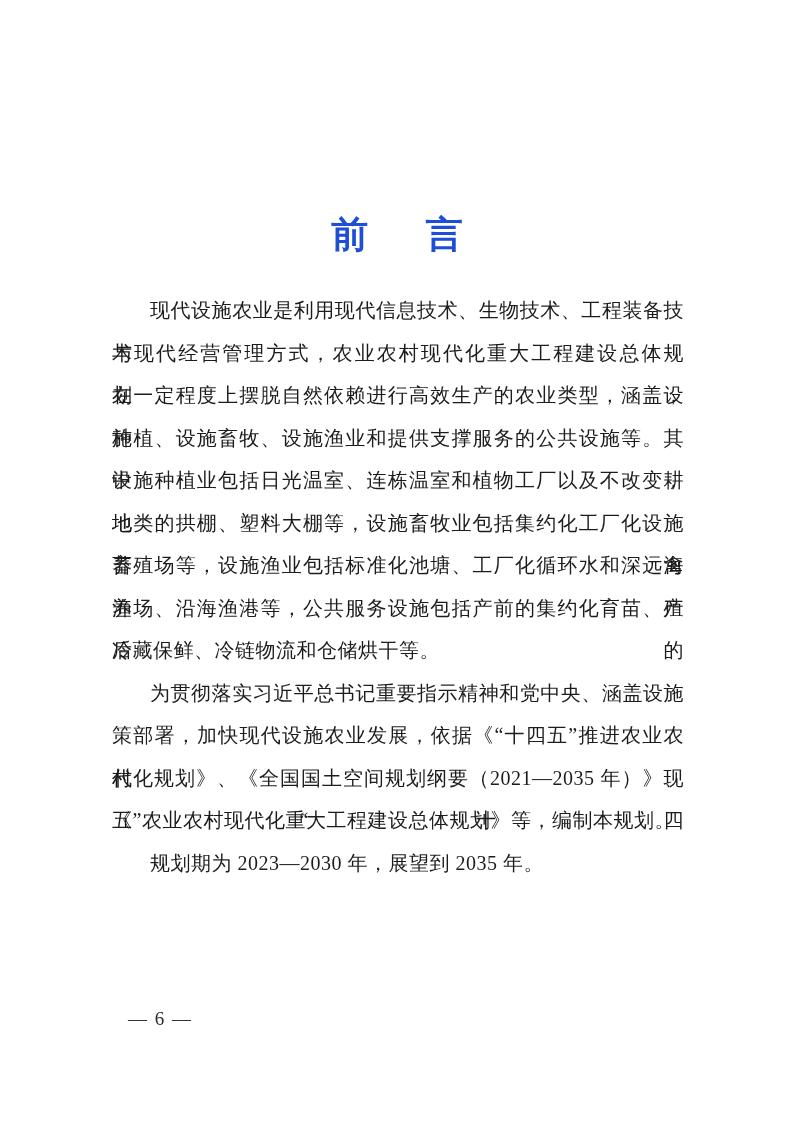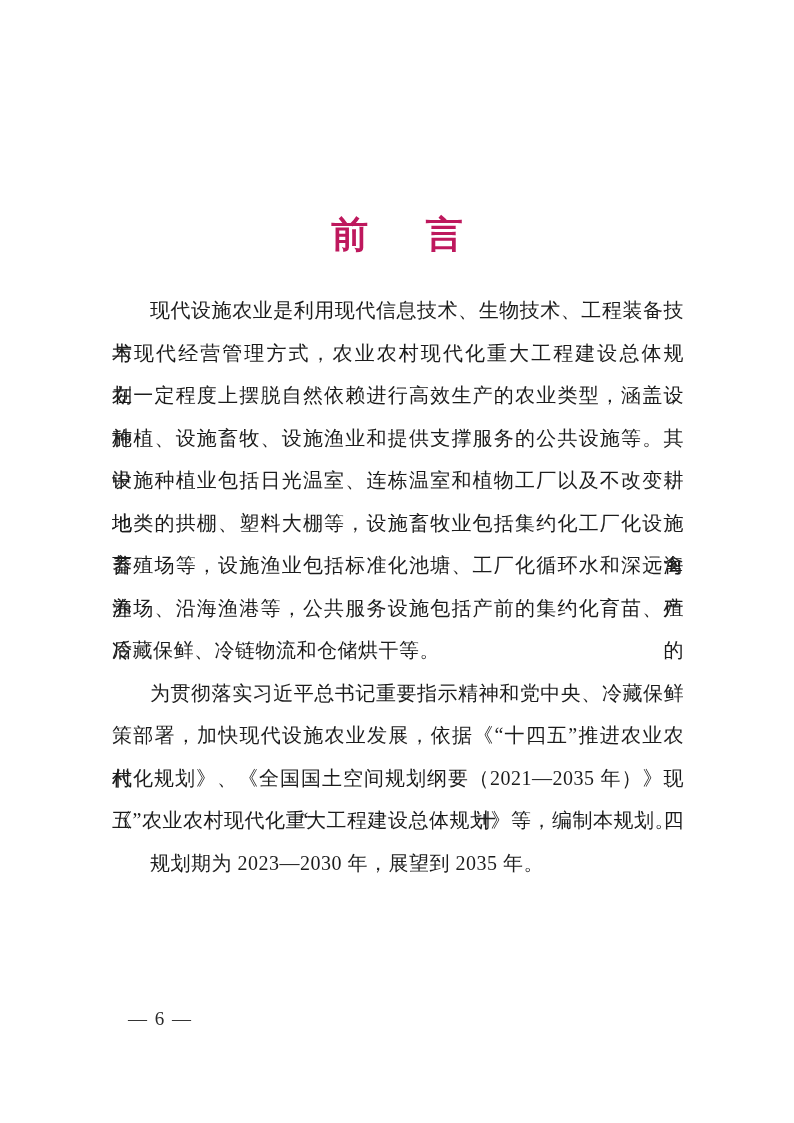--- a/index.html
+++ b/index.html
@@ -21,21 +21,21 @@
     top: 212px;
     left: 0;
     width: 794px;
     margin: 0;
     text-align: center;
     font-size: 37px;
     line-height: 46px;
     font-weight: bold;
     letter-spacing: 0.28em;
     text-indent: 0.28em;
-    color: #be185d;
+    color: #1d4ed8;
   }
   .doc-body {
     position: absolute;
     left: 112px;
     top: 289px;
     width: 572px;
   }
   .paragraph {
     margin: 0;
     padding: 0;
@@ -80,21 +80,21 @@
         <div class="line">与现代经营管理方式，农业农村现代化重大工程建设总体规划，</div>
         <div class="line">在一定程度上摆脱自然依赖进行高效生产的农业类型，涵盖设施</div>
         <div class="line">种植、设施畜牧、设施渔业和提供支撑服务的公共设施等。其中，</div>
         <div class="line">设施种植业包括日光温室、连栋温室和植物工厂以及不改变耕地</div>
         <div class="line">地类的拱棚、塑料大棚等，设施畜牧业包括集约化工厂化设施畜禽</div>
         <div class="line">养殖场等，设施渔业包括标准化池塘、工厂化循环水和深远海养殖</div>
         <div class="line">渔场、沿海渔港等，公共服务设施包括产前的集约化育苗、产后的</div>
         <div class="line last">冷藏保鲜、冷链物流和仓储烘干等。</div>
       </div>
       <div class="paragraph">
-        <div class="line first">为贯彻落实习近平总书记重要指示精神和党中央、冷藏保鲜</div>
+        <div class="line first">为贯彻落实习近平总书记重要指示精神和党中央、涵盖设施</div>
         <div class="line">策部署，加快现代设施农业发展，依据《“十四五”推进农业农村现</div>
         <div class="line">代化规划》、《全国国土空间规划纲要（2021—2035 年）》、《“十四</div>
         <div class="line last">五”农业农村现代化重大工程建设总体规划》等，编制本规划。</div>
       </div>
       <div class="paragraph">
         <div class="line first last">规划期为 2023—2030 年，展望到 2035 年。</div>
       </div>
     </div>
 
   <div class="page-footer">

